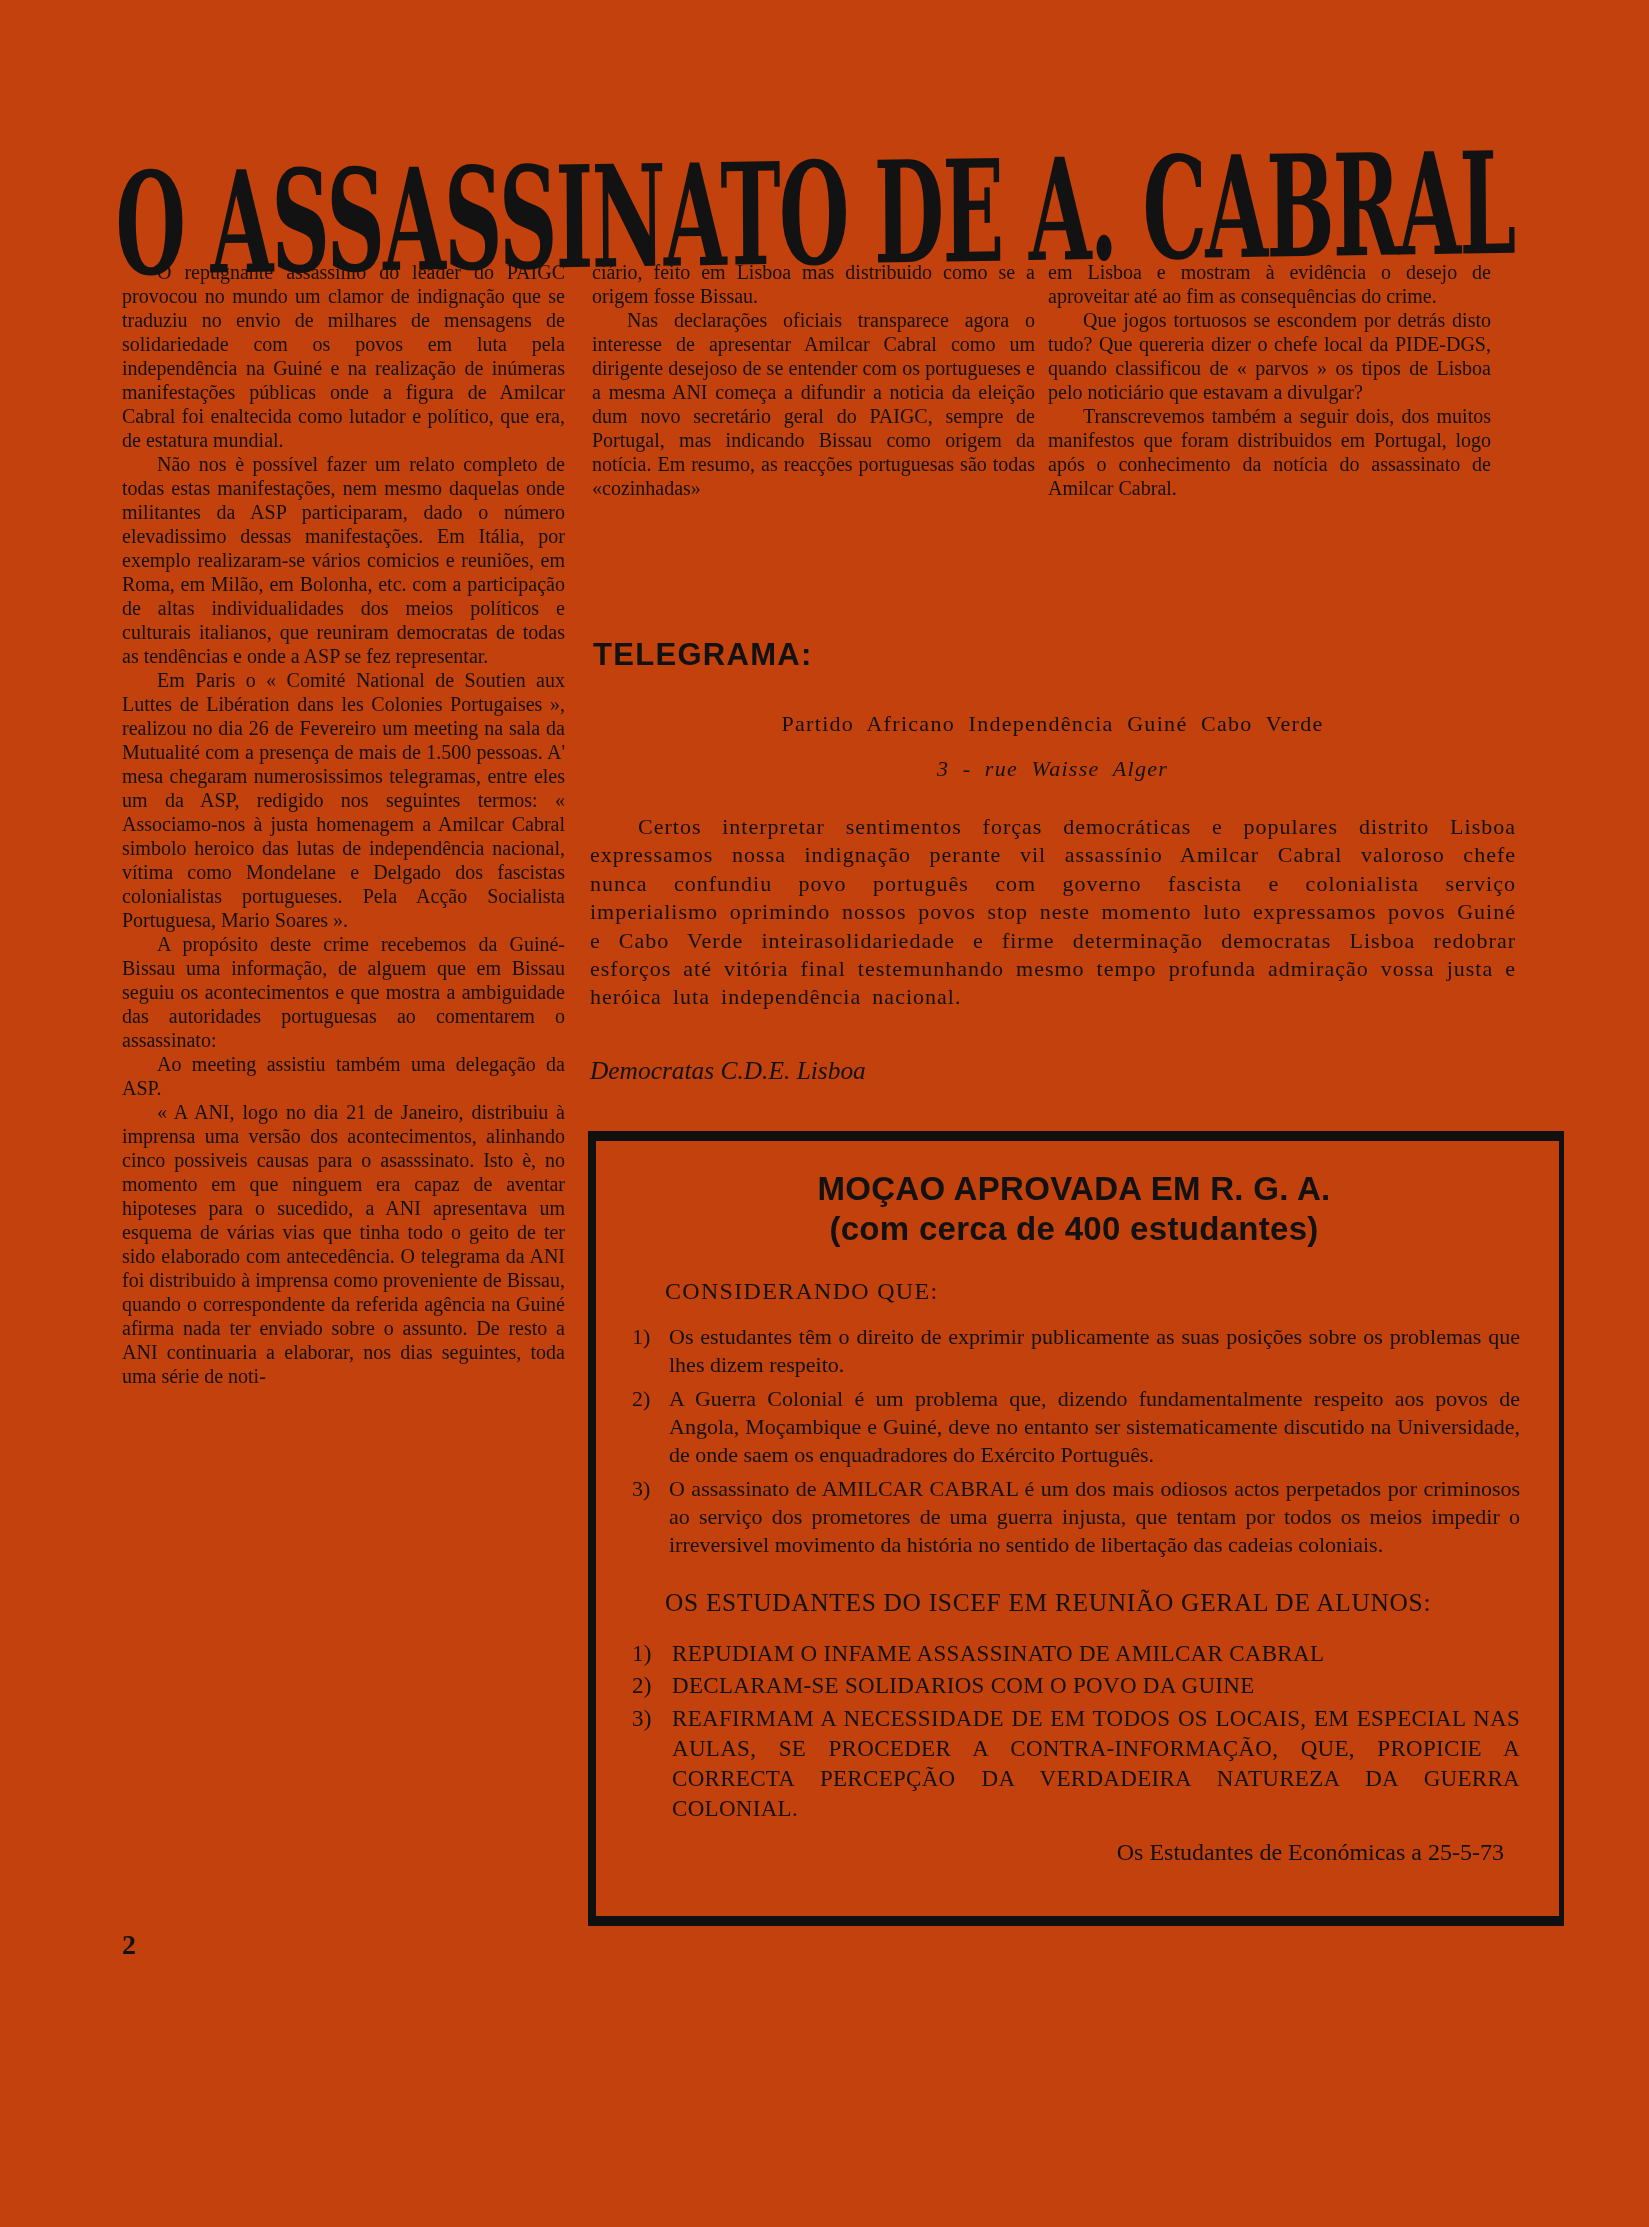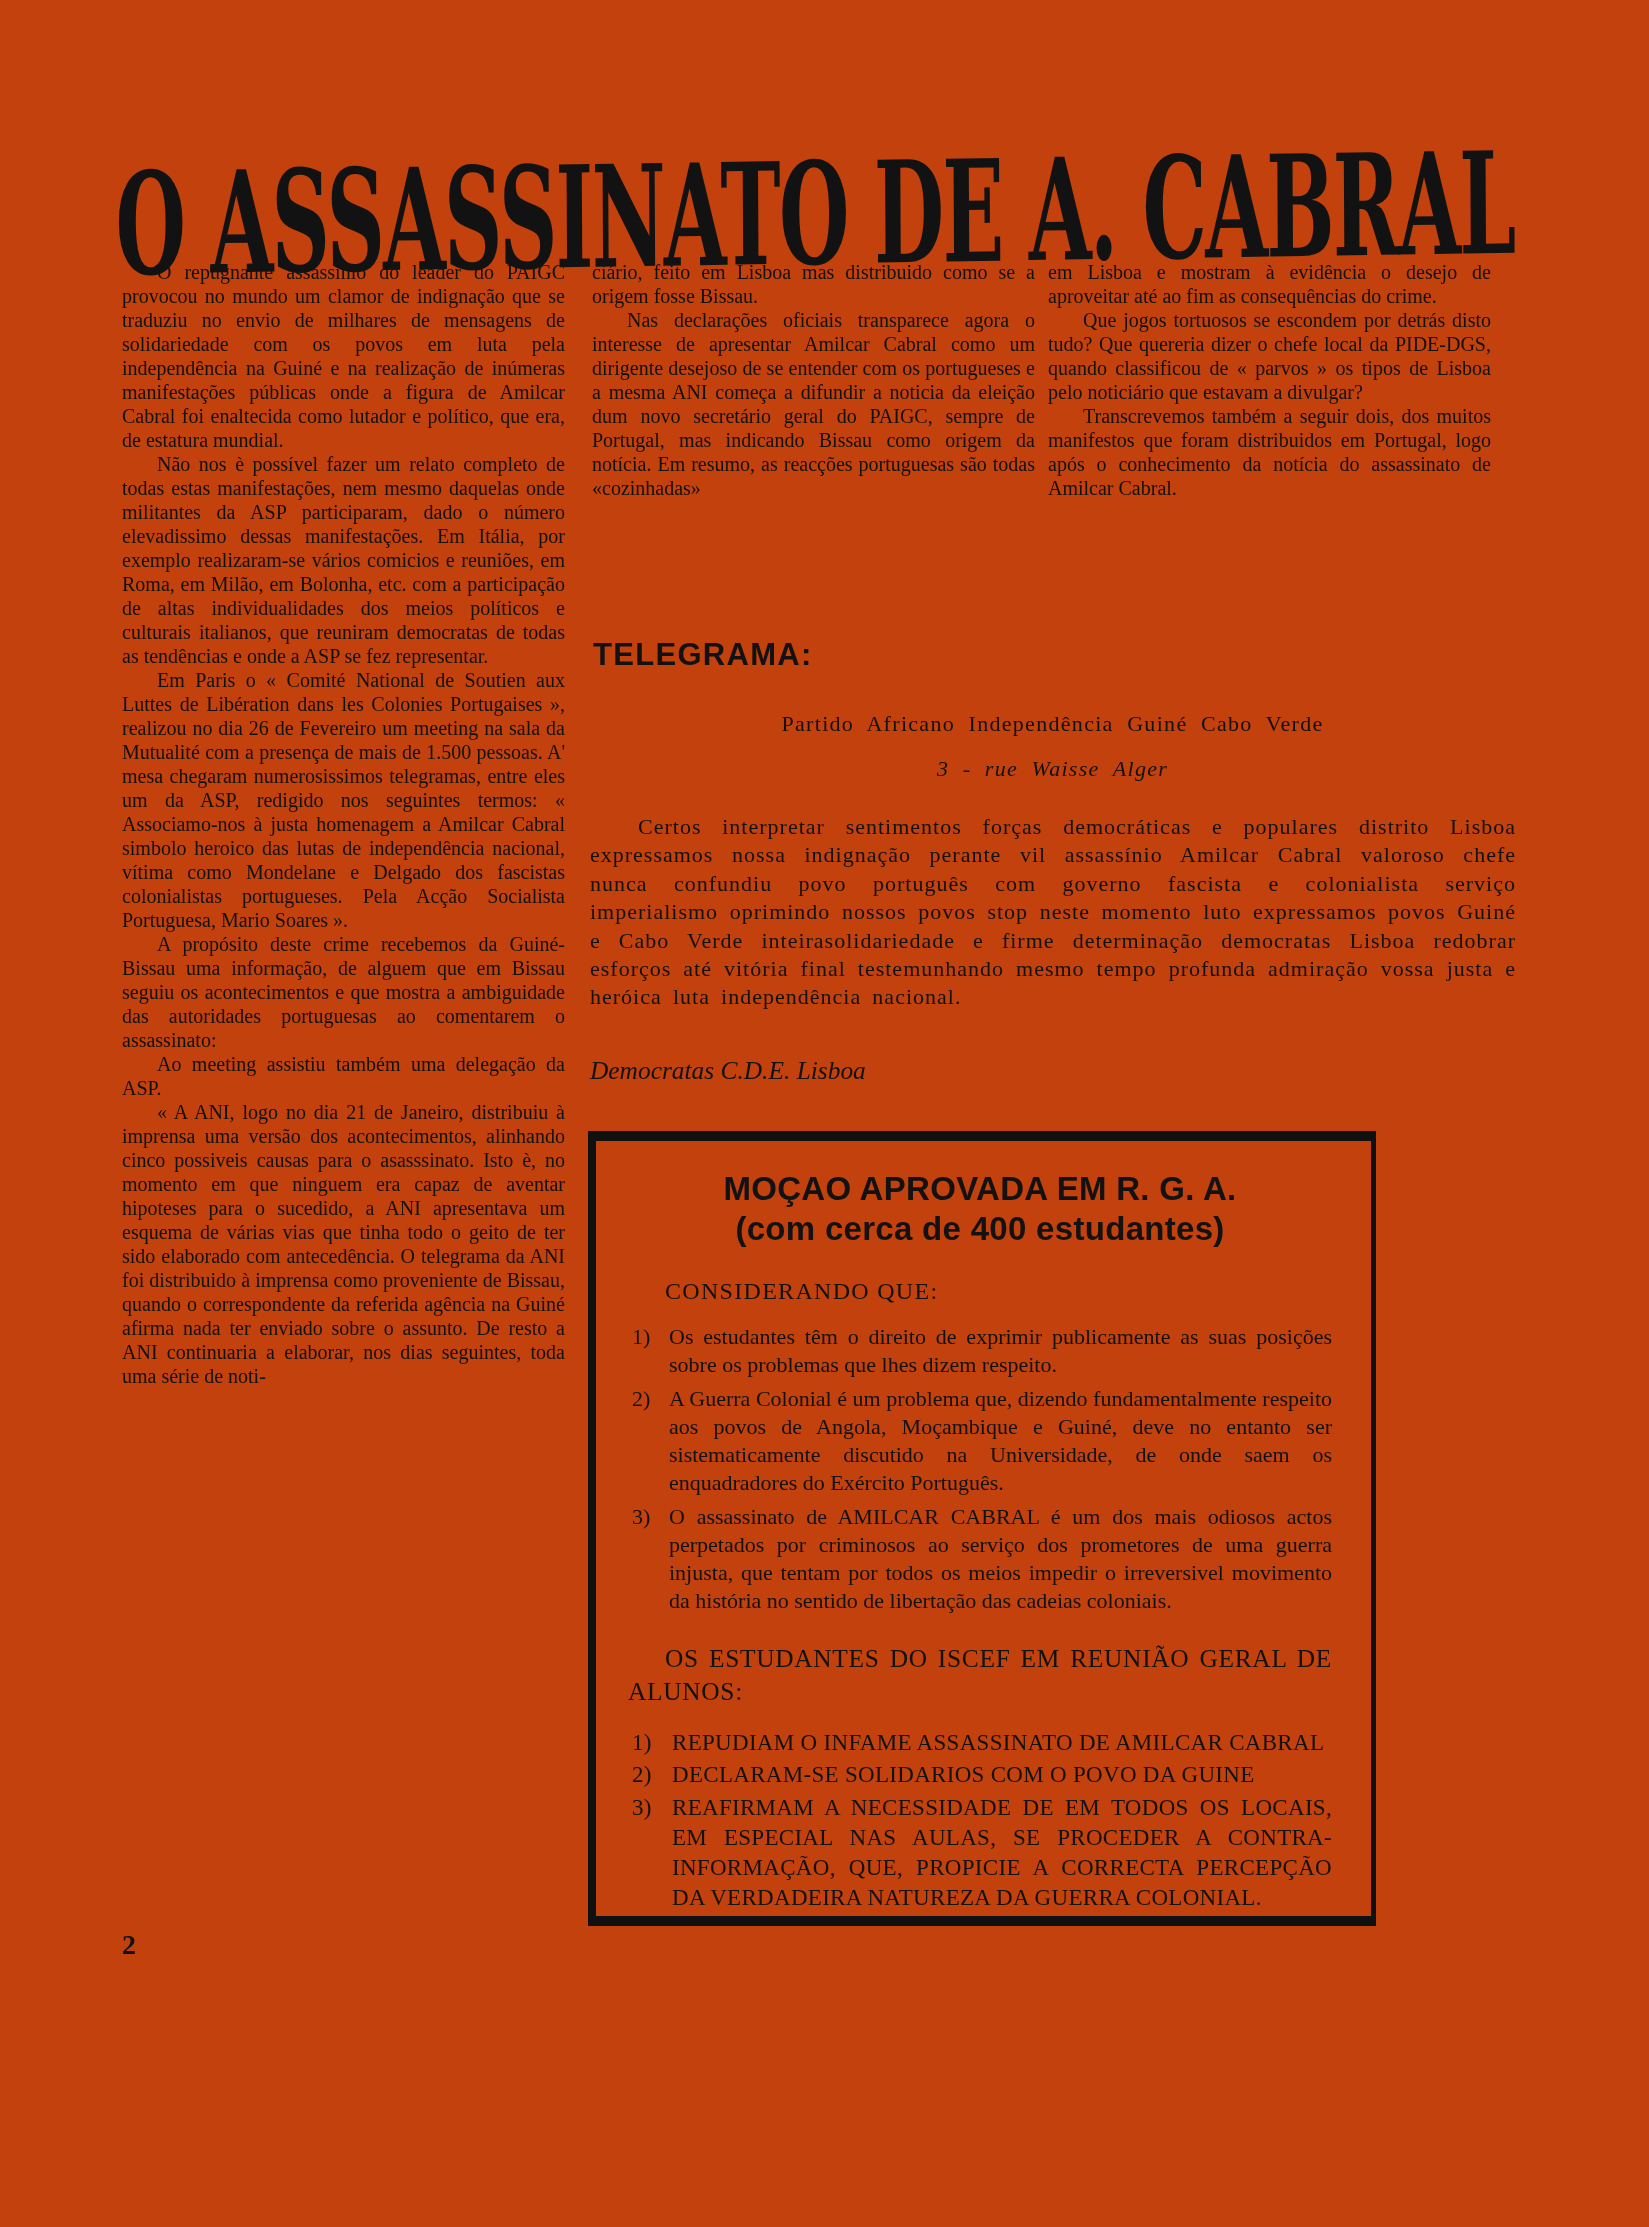--- a/index.html
+++ b/index.html
@@ -49,21 +49,21 @@
     letter-spacing:1px;word-spacing:4.7px;
     text-align:justify;text-indent:48px;
   }
   .tg-signature{
     position:absolute;left:590px;top:1056px;width:924px;
     text-align:left;font-style:italic;font-size:25.4px;
   }
 
   .motion-box{
     position:absolute;left:588px;top:1131px;
-    width:788px;height:795px;
+    width:976px;height:795px;
     box-sizing:border-box;
     border-top:10.7px solid #101010;
     border-bottom:10.7px solid #101010;
     border-left:8px solid #101010;
     border-right:5.4px solid #101010;
     padding:28px 39px 12px 32px;
     overflow:hidden;
   }
   .mb-title{
     text-align:center;

